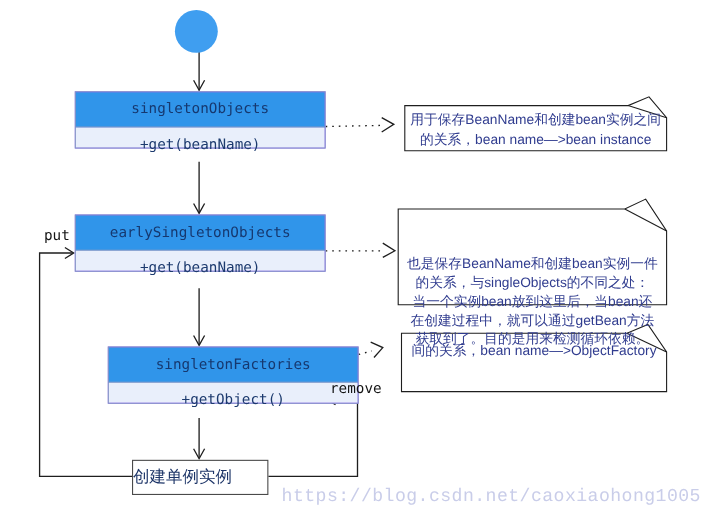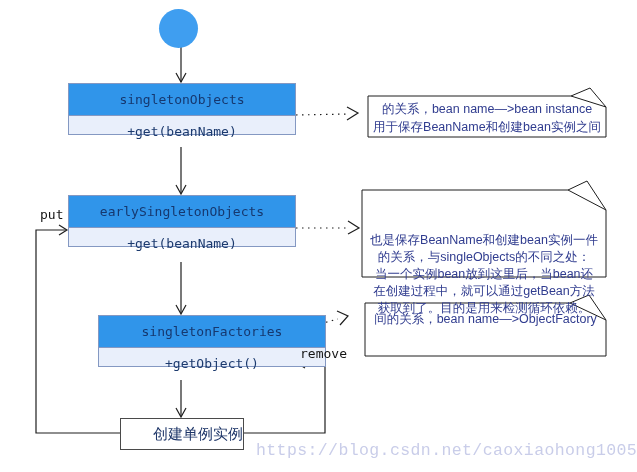--- a/index.html
+++ b/index.html
@@ -22,21 +22,21 @@
     font-size:13px;
   }
   .class-body{
     height:18px;line-height:31px;background:#e9effb;text-align:center;color:#1c3a6e;
     font-family:"DejaVu Sans Mono","Liberation Mono",monospace;font-size:13px;
   }
   .box1{top:83px;} .box2{top:195px;} .box3{top:315px;margin-left:30px;}
   .action-box{
     position:absolute;left:120px;top:418px;width:124px;height:32px;box-sizing:border-box;
     border:1px solid #4a4a4a;background:#ffffff;z-index:2;
-    text-align:right;line-height:30px;font-size:15px;color:#1c3467;
+    text-align:left;line-height:30px;font-size:15px;color:#1c3467;
   }
   .edge-label{
     position:absolute;z-index:3;color:#141414;font-size:13px;
     font-family:"DejaVu Sans Mono","Liberation Mono",monospace;
   }
   .lbl-put{left:40px;top:207px;}
   .lbl-remove{left:300px;top:346px;}
   .note-text{
     position:absolute;z-index:3;color:#303c8f;font-size:12.5px;text-align:center;
   }
@@ -127,22 +127,22 @@
     <div class="class-header">singletonFactories</div>
     <div class="class-body">+getObject()</div>
   </div>
 
   <div class="action-box">创建单例实例</div>
 
   <div class="edge-label lbl-put">put</div>
   <div class="edge-label lbl-remove">remove</div>
 
   <div class="note-text nt1">
+    <div>用于保存BeanName和创建bean实例之间</div>
     <div>的关系，bean name—&gt;bean instance</div>
-    <div>用于保存BeanName和创建bean实例之间</div>
   </div>
 
   <div class="note-text nt2">
     <div>也是保存BeanName和创建bean实例一件</div>
     <div>的关系，与singleObjects的不同之处：</div>
     <div>当一个实例bean放到这里后，当bean还</div>
     <div>在创建过程中，就可以通过getBean方法</div>
     <div>获取到了。目的是用来检测循环依赖。</div>
   </div>
 

